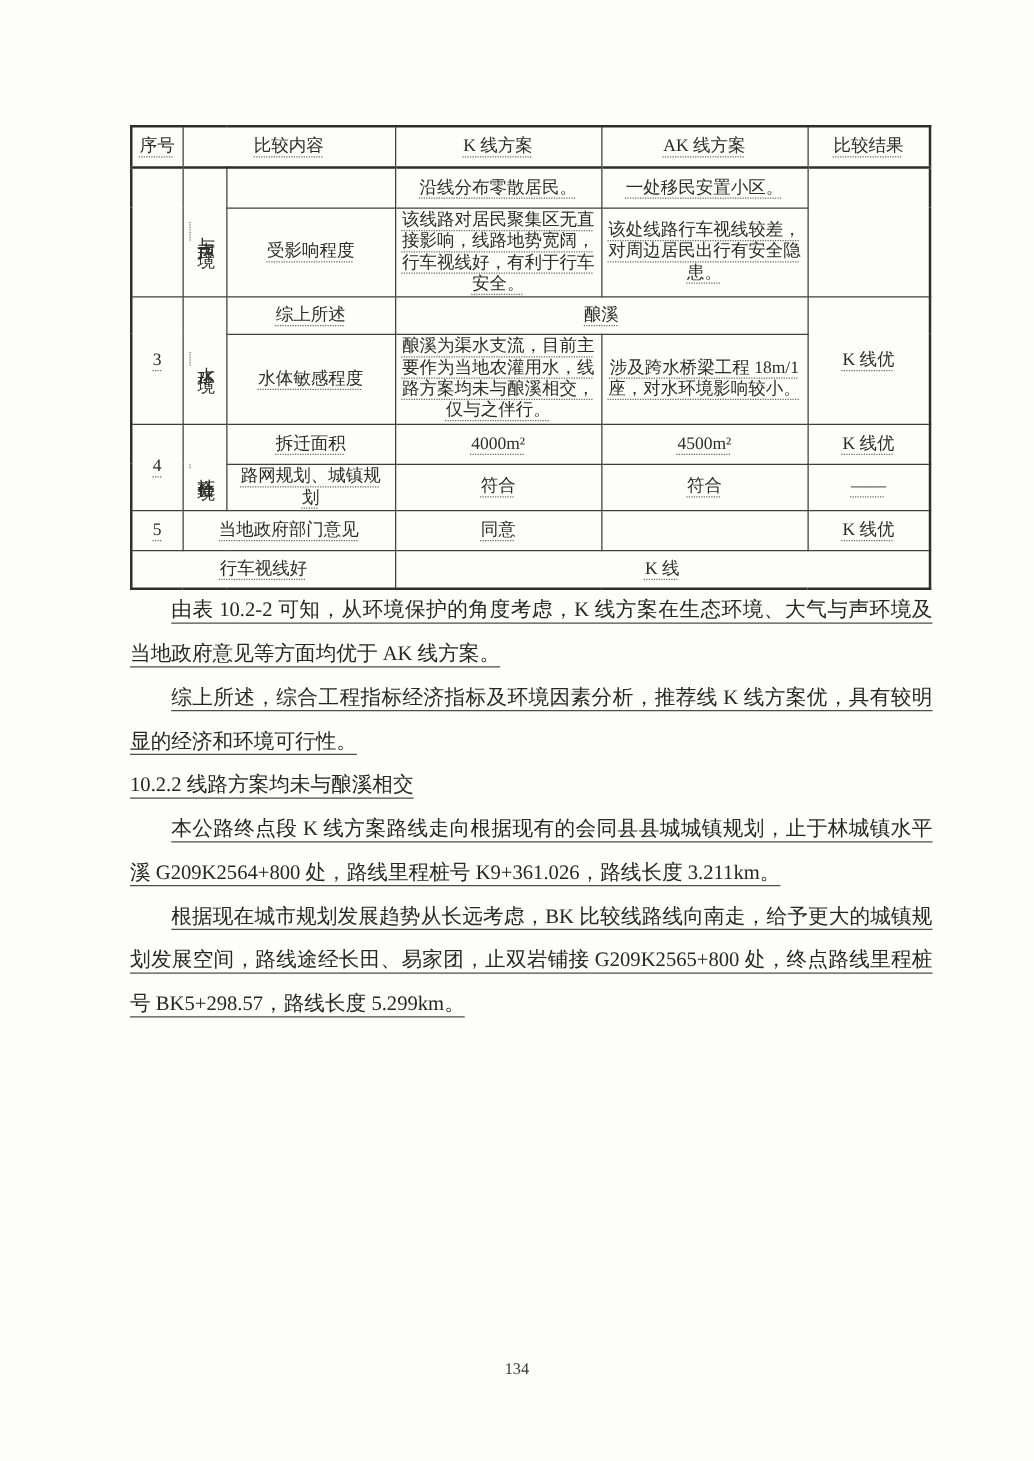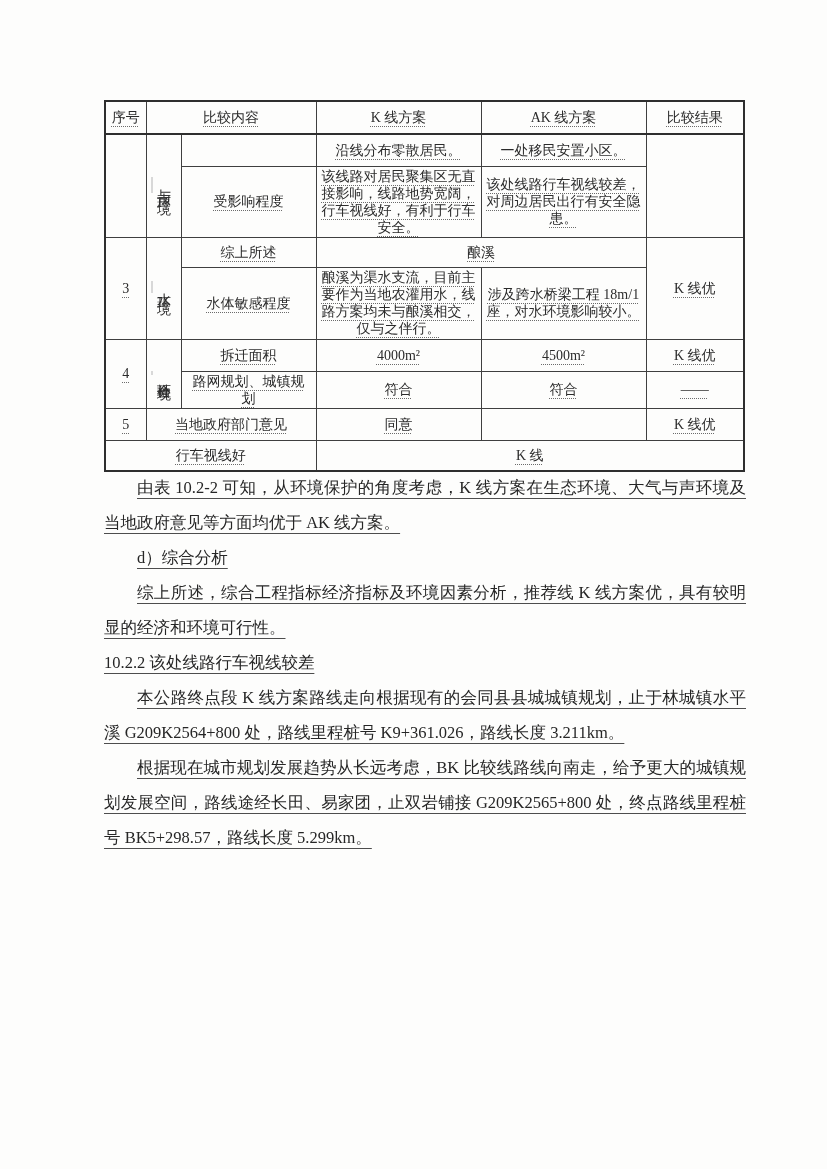--- a/index.html
+++ b/index.html
@@ -139,21 +139,21 @@
 
     <tr style="height:31px">
       <td colspan="3"><span class="tu">行车视线好</span></td>
       <td colspan="3"><span class="tu">K 线</span></td>
     </tr>
   </tbody>
     </table>
 
   <div class="bodytext">
     <p><span class="su">由表 10.2-2 可知，从环境保护的角度考虑，K 线方案在生态环境、大气与声环境及当地政府意见等方面均优于 AK 线方案。</span></p>
-    <p><span class="su">d）综合分析</span></p>
     <p><span class="su">综上所述，综合工程指标经济指标及环境因素分析，推荐线 K 线方案优，具有较明显的经济和环境可行性。</span></p>
-    <p class="noindent"><span class="su">10.2.2  该处线路行车视线较差</span></p>
+    <p class="noindent"><span class="su">10.2.2  线路方案均未与酿溪相交</span></p>
     <p><span class="su">本公路终点段 K 线方案路线走向根据现有的会同县县城城镇规划，止于林城镇水平溪 G209K2564+800 处，路线里程桩号 K9+361.026，路线长度 3.211km。</span></p>
     <p><span class="su">根据现在城市规划发展趋势从长远考虑，BK 比较线路线向南走，给予更大的城镇规划发展空间，路线途经长田、易家团，止双岩铺接 G209K2565+800 处，终点路线里程桩号 BK5+298.57，路线长度 5.299km。</span></p>
   </div>
 
+  <div class="pageno">134</div>
 
 </div>
 
 </body></html>

